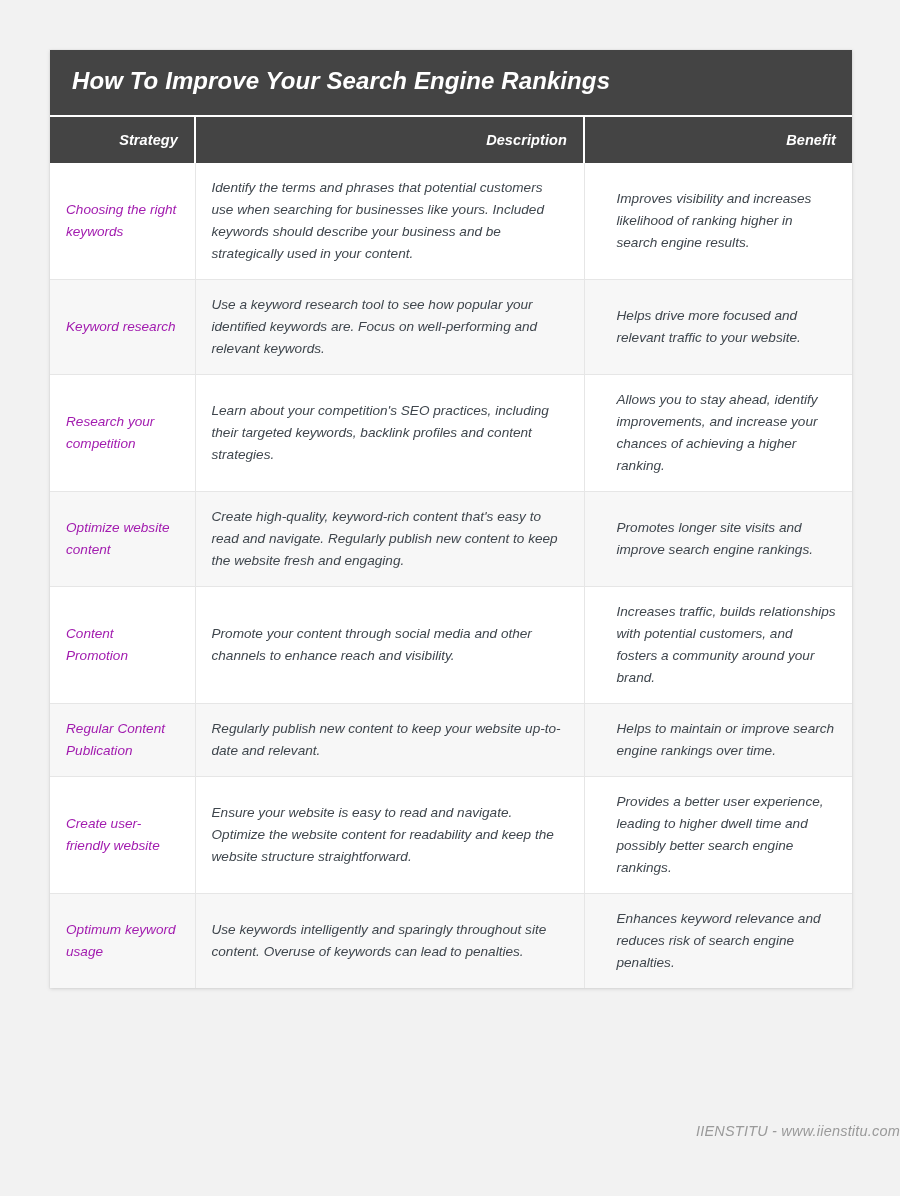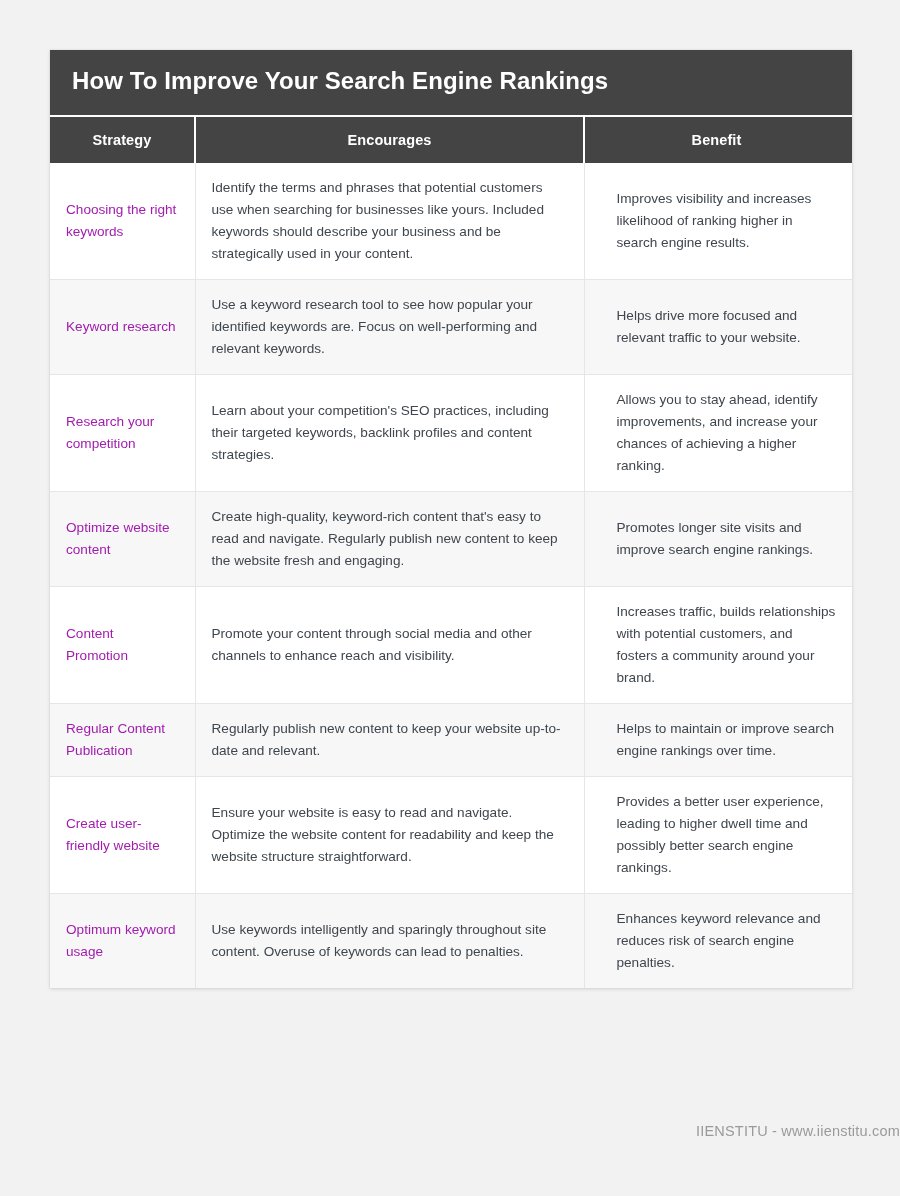--- a/index.html
+++ b/index.html
@@ -14,20 +14,21 @@
     background: #f2f2f2;
     font-family: "Liberation Sans", sans-serif;
     -webkit-font-smoothing: antialiased;
     overflow: hidden;
   }
 
   .page {
     width: 742px;
     height: 1196px;
     position: relative;
+    font-style: italic;
   }
 
   .card {
     position: absolute;
     left: 50px;
     top: 50px;
     width: 802px;
     background: #ffffff;
     box-shadow: 0 1px 4px rgba(0,0,0,0.13), 0 0 0 1px rgba(0,0,0,0.02);
   }
@@ -56,21 +57,21 @@
 
   table.data-table col.col-strategy    { width: 145px; }
   table.data-table col.col-description { width: 389px; }
   table.data-table col.col-benefit     { width: 268px; }
 
   thead th {
     background: #444444;
     color: #ffffff;
     font-size: 14.5px;
     font-weight: bold;
-    text-align: center;
+    text-align: right;
     padding: 15px 16px 15px 16px;
     vertical-align: middle;
     border-right: 2px solid #ffffff;
     letter-spacing: 0.1px;
   }
   thead th:last-child { border-right: none; padding-left: 12px; }
 
   tbody td {
     font-size: 13.6px;
     line-height: 1.62;
@@ -121,21 +122,21 @@
 
     <table class="data-table">
       <colgroup>
         <col class="col-strategy">
         <col class="col-description">
         <col class="col-benefit">
       </colgroup>
       <thead>
         <tr>
           <th>Strategy</th>
-          <th>Encourages</th>
+          <th>Description</th>
           <th>Benefit</th>
         </tr>
       </thead>
       <tbody id="table-body">
           <tr class="row-even">
             <td class="cell-strategy">Choosing the right keywords</td>
             <td class="cell-description">Identify the terms and phrases that potential customers use when searching for businesses like yours. Included keywords should describe your business and be strategically used in your content.</td>
             <td class="cell-benefit">Improves visibility and increases likelihood of ranking higher in search engine results.</td>
           </tr>
           <tr class="row-odd">

